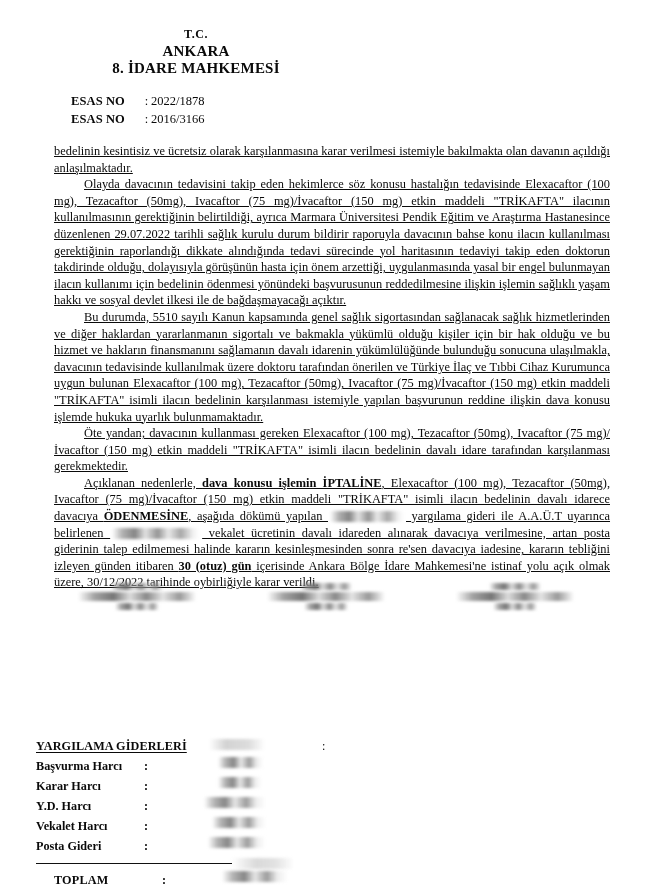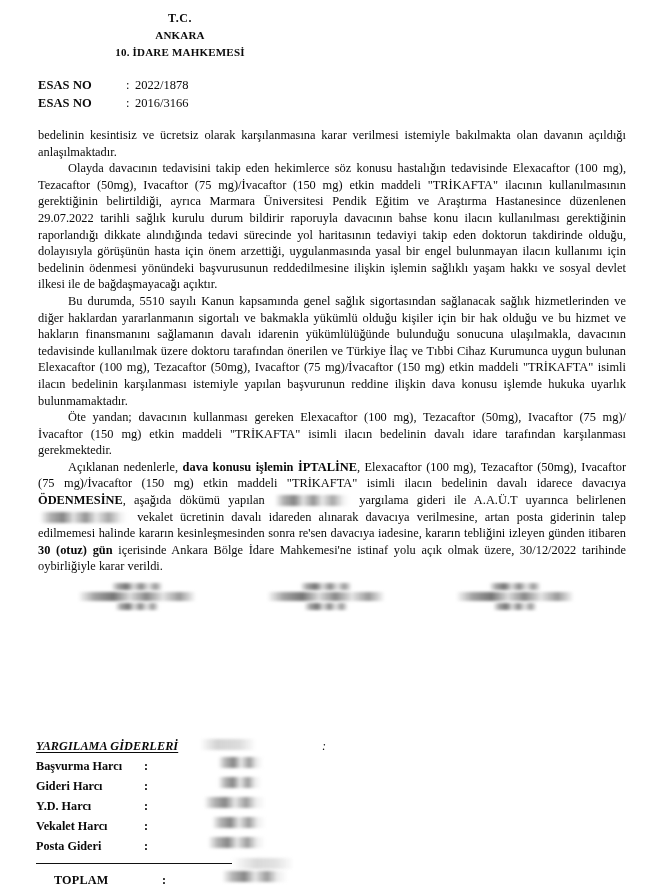--- a/index.html
+++ b/index.html
@@ -15,51 +15,52 @@
     font-family: "Liberation Serif", "DejaVu Serif", serif;
     color: #0a0a0a;
     overflow: hidden;
   }
 
   .page {
     position: relative;
     width: 650px;
     height: 896px;
     box-sizing: border-box;
-    padding: 0;
+    padding: 16px;
   }
 
   
   .doc-header {
     padding-top: 10px;
     text-align: center;
     width: 320px;
     margin-left: 20px;
   }
   .doc-header .hline {
     font-weight: bold;
-    font-size: 11px;
+    font-size: 15px;
     line-height: 17px;
     letter-spacing: 0.2px;
   }
   .doc-header .hline.tc {
     font-size: 12px;
     letter-spacing: 0.5px;
   }
 
   
   .case-block {
     margin-top: 16px;
     margin-left: 38px;
     font-size: 12.5px;
     line-height: 17.5px;
   }
   .case-row {
     display: flex;
     align-items: baseline;
+    text-align: center;
   }
   .case-label {
     font-weight: bold;
     width: 88px;
     display: inline-block;
     letter-spacing: 0.1px;
   }
   .case-sep {
     width: 9px;
     display: inline-block;
@@ -74,20 +75,21 @@
     margin-left: 38px;
     margin-right: 24px;
     font-size: 12.4px;
     line-height: 16.6px;
     text-align: justify;
     text-justify: inter-word;
   }
   .body-text p {
     margin: 0 0 0 0;
     text-indent: 0;
+    text-decoration: underline;
   }
   .body-text p.indent {
     text-indent: 30px;
   }
   .body-text b {
     font-weight: bold;
   }
 
   
   .redact {
@@ -152,21 +154,20 @@
     left: 36px;
     top: 738px;
     width: 300px;
     font-size: 12.2px;
     line-height: 16px;
   }
   .costs-title-row {
     display: flex;
     align-items: flex-start;
     position: relative;
-    font-style: italic;
   }
   .costs-title {
     font-weight: bold;
     text-decoration: underline;
     text-underline-offset: 2px;
     letter-spacing: 0.1px;
     white-space: nowrap;
   }
   .costs-title-fill {
     flex: 1;
@@ -266,21 +267,21 @@
   }
 </style>
 </head>
 <body>
 
 <div class="page">
 
   <div class="doc-header">
     <div class="hline tc">T.C.</div>
     <div class="hline">ANKARA</div>
-    <div class="hline">10. İDARE MAHKEMESİ</div>
+    <div class="hline">8. İDARE MAHKEMESİ</div>
   </div>
 
   <div class="case-block">
     <div class="case-row">
       <span class="case-label">ESAS NO</span>
       <span class="case-sep">:</span>
       <span class="case-value">2022/1878</span>
     </div>
     <div class="case-row">
       <span class="case-label">ESAS NO</span>
@@ -326,21 +327,21 @@
 
     <div class="cost-row">
       <span class="cost-label">Başvurma Harcı</span>
       <span class="cost-colon">:</span>
       <span class="cost-value">
           <span class="redact-amt rv-1"></span>
         </span>
     </div>
 
     <div class="cost-row">
-      <span class="cost-label">Gideri Harcı</span>
+      <span class="cost-label">Karar Harcı</span>
       <span class="cost-colon">:</span>
       <span class="cost-value">
           <span class="redact-amt rv-2"></span>
         </span>
     </div>
 
     <div class="cost-row">
       <span class="cost-label">Y.D. Harcı</span>
       <span class="cost-colon">:</span>
       <span class="cost-value">

